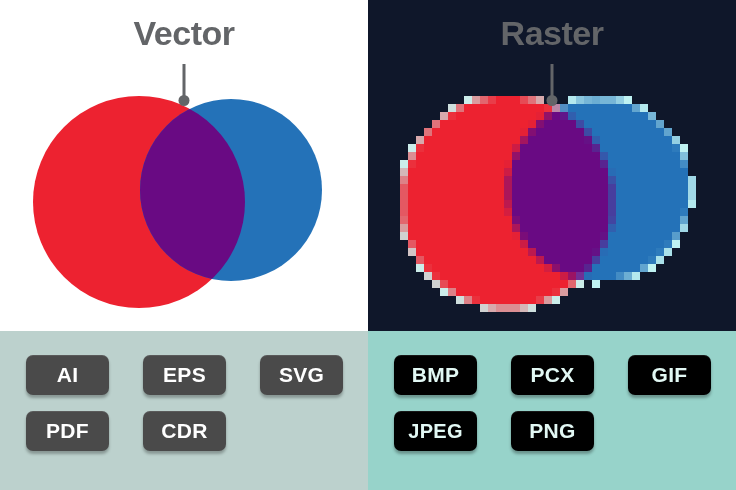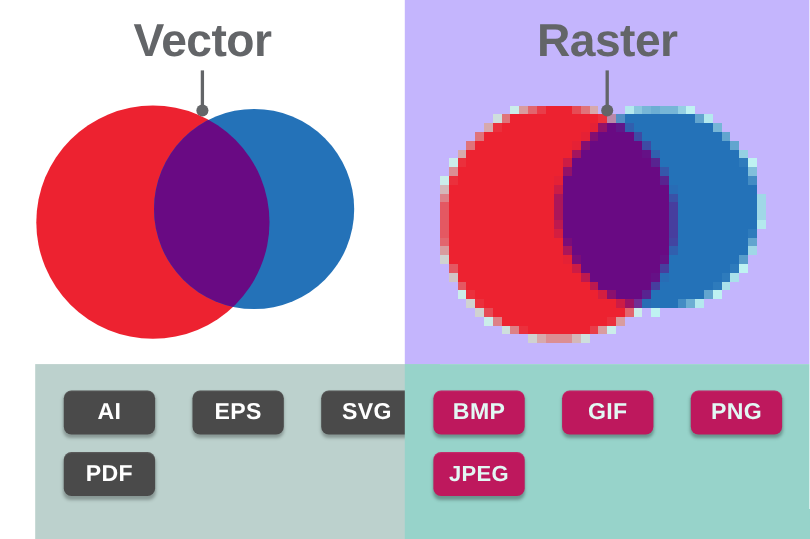--- a/index.html
+++ b/index.html
@@ -15,39 +15,39 @@
   }
 
   
   .panel-top {
     position:absolute;
     top:0;
     width:368px;
     height:331px;
   }
   #panel-vector-top { left:0;   background:#ffffff; }
-  #panel-raster-top { left:368px; background:#c4b5fd; }
+  #panel-raster-top { left:368px; background:#0f172a; }
 
   
   .panel-bottom {
     position:absolute;
     top:331px;
     width:368px;
     height:159px;
   }
-  #panel-vector-bottom { left:0;    background:#BCD1CD;margin-left:32px; }
+  #panel-vector-bottom { left:0;    background:#BCD1CD; }
   #panel-raster-bottom { left:368px; background:#97D3CA; }
 
   
   .heading {
     position:absolute;
     top:16px;
     left:0; right:0;
     text-align:center;
-    font-size:42px;
+    font-size:34px;
     font-weight:bold;
     color:#636568;
     letter-spacing:-0.5px;
     line-height:1.0;
   }
 
   
   .pointer {
     position:absolute;
     top:64px;
@@ -119,21 +119,21 @@
     letter-spacing:0.3px;
     cursor:pointer;
     user-select:none;
   }
   #panel-vector-bottom .fmt-btn {
     background:#4A4A4A;
     color:#FFFFFF;
     box-shadow:0 3px 3px rgba(0,0,0,0.28), inset 0 1px 0 rgba(255,255,255,0.09);
   }
   #panel-raster-bottom .fmt-btn {
-    background:#be185d;
+    background:#000000;
     color:#E2F8F4;
     box-shadow:0 3px 3px rgba(0,0,0,0.30), inset 0 1px 0 rgba(255,255,255,0.09);
   }
   .fmt-btn.small-text { font-size:20px; }
 </style>
 </head>
 <body>
 
 <div id="app">
 
@@ -979,25 +979,27 @@
 
     <div class="heading">Raster</div>
   </div>
 
   <div class="panel-bottom" id="panel-vector-bottom">
     <div class="btn-grid">
       <div class="fmt-btn">AI</div>
       <div class="fmt-btn">EPS</div>
       <div class="fmt-btn">SVG</div>
       <div class="fmt-btn">PDF</div>
+      <div class="fmt-btn">CDR</div>
     </div>
   </div>
 
   <div class="panel-bottom" id="panel-raster-bottom">
     <div class="btn-grid">
       <div class="fmt-btn">BMP</div>
+      <div class="fmt-btn">PCX</div>
       <div class="fmt-btn">GIF</div>
+      <div class="fmt-btn small-text">JPEG</div>
       <div class="fmt-btn">PNG</div>
-      <div class="fmt-btn small-text">JPEG</div>
     </div>
   </div>
 
 </div>
 
 </body></html>

